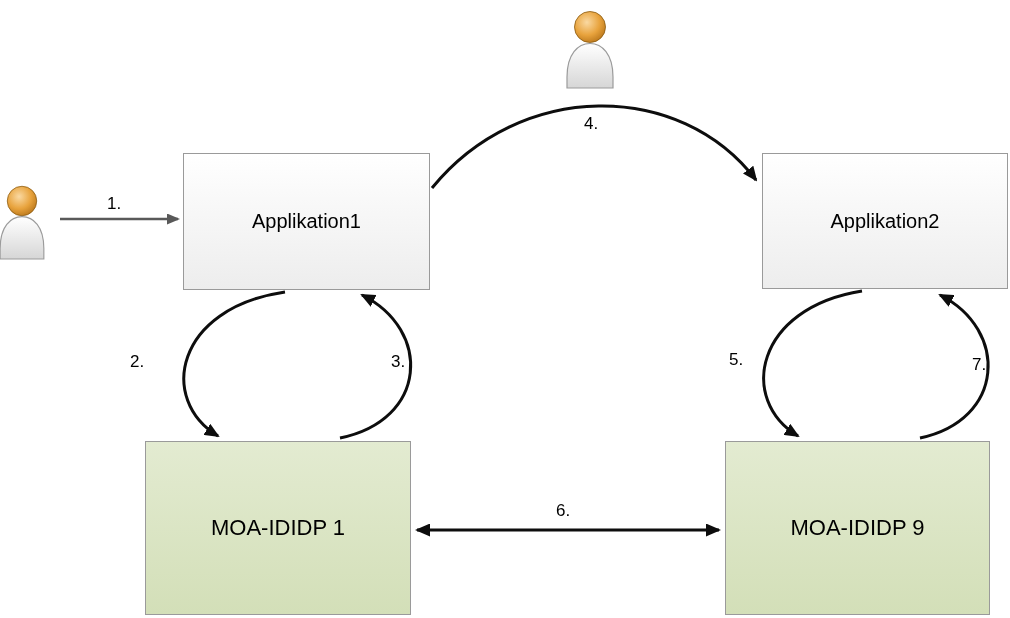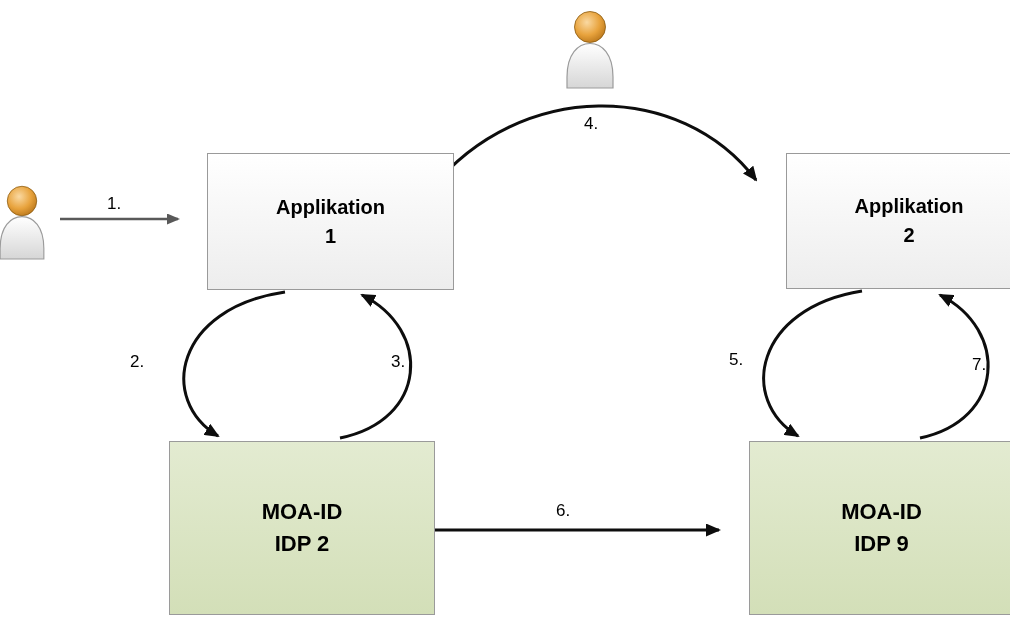--- a/index.html
+++ b/index.html
@@ -17,28 +17,27 @@
   }
   .svg-layer {
     position: absolute;
     left: 0; top: 0;
     width: 1010px;
     height: 618px;
   }
   .box {
     position: absolute;
     display: flex;
-    flex-direction: column;
+    flex-direction: row;
     align-items: center;
     justify-content: center;
     text-align: center;
     box-sizing: border-box;
-    font-weight: bold;
+    font-weight: normal;
     color: #000;
-    margin-left: 24px;
   }
   .box-app {
     background: linear-gradient(to bottom, var(--app-box-bg-top, #ffffff), var(--app-box-bg-bottom, #ededed));
     border: 1px solid var(--app-box-border, #9a9a9a);
     font-size: 20px;
     line-height: 29px;
   }
   .box-idp {
     background: linear-gradient(to bottom, var(--idp-box-bg-top, #e2eacf), var(--idp-box-bg-bottom, #d2deb6));
     border: 1px solid var(--idp-box-border, #9a9a9a);
@@ -118,21 +117,21 @@
     <span>1</span>
   </div>
 
   <div class="box box-app" id="app2">
     <span>Applikation</span>
     <span>2</span>
   </div>
 
   <div class="box box-idp" id="idp1">
     <span>MOA-ID</span>
-    <span>IDP 2</span>
+    <span>IDP 1</span>
   </div>
 
   <div class="box box-idp" id="idp2">
     <span>MOA-ID</span>
     <span>IDP 9</span>
   </div>
 
   <div class="step-label" id="label-1">1.</div>
   <div class="step-label" id="label-2">2.</div>
   <div class="step-label" id="label-3">3.</div>

